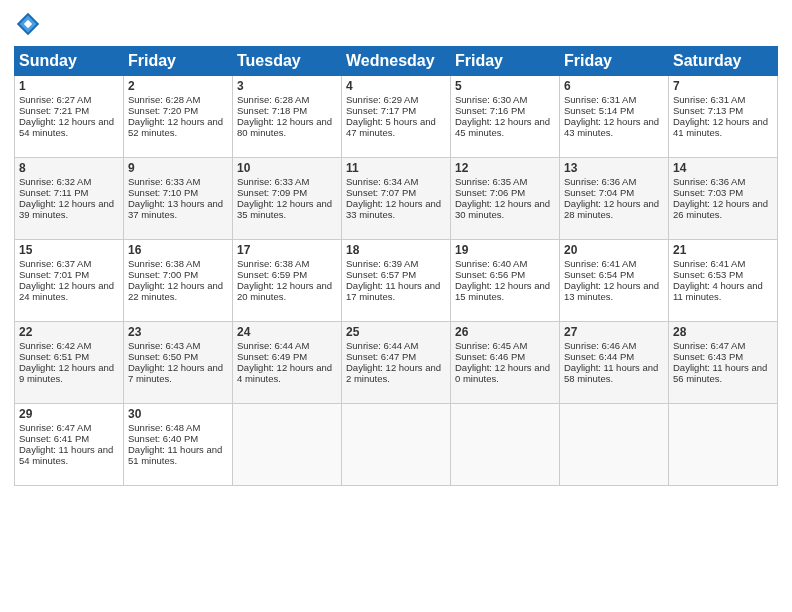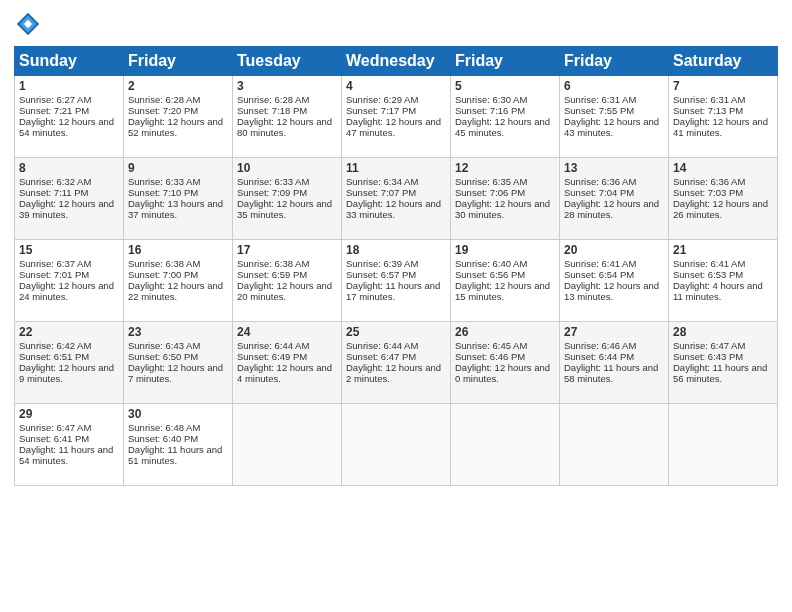--- a/index.html
+++ b/index.html
@@ -139,32 +139,32 @@
           <td>
           <span class="day-num">3</span>
           <span>Sunrise: 6:28 AM</span><br>
           <span>Sunset: 7:18 PM</span><br>
           <span>Daylight: 12 hours and 80 minutes.</span>
         </td>
           <td>
           <span class="day-num">4</span>
           <span>Sunrise: 6:29 AM</span><br>
           <span>Sunset: 7:17 PM</span><br>
-          <span>Daylight: 12 hours and 47 minutes.</span>
+          <span>Daylight: 5 hours and 47 minutes.</span>
         </td>
           <td>
           <span class="day-num">5</span>
           <span>Sunrise: 6:30 AM</span><br>
           <span>Sunset: 7:16 PM</span><br>
           <span>Daylight: 12 hours and 45 minutes.</span>
         </td>
           <td>
           <span class="day-num">6</span>
           <span>Sunrise: 6:31 AM</span><br>
-          <span>Sunset: 7:55 PM</span><br>
+          <span>Sunset: 5:14 PM</span><br>
           <span>Daylight: 12 hours and 43 minutes.</span>
         </td>
           <td>
           <span class="day-num">7</span>
           <span>Sunrise: 6:31 AM</span><br>
           <span>Sunset: 7:13 PM</span><br>
           <span>Daylight: 12 hours and 41 minutes.</span>
         </td>
         </tr>
         <tr>

